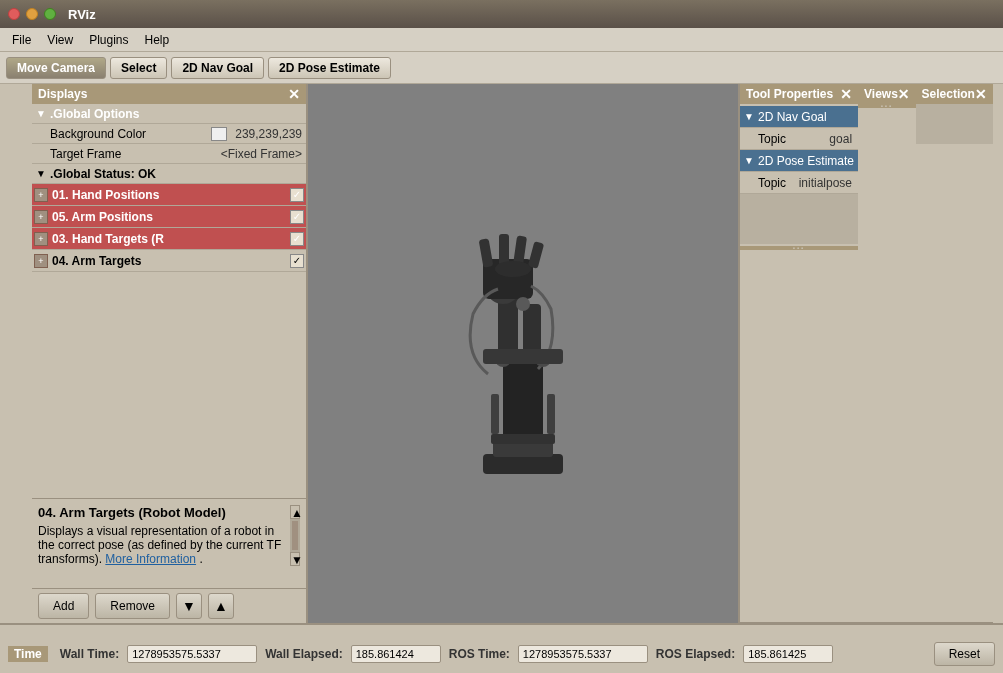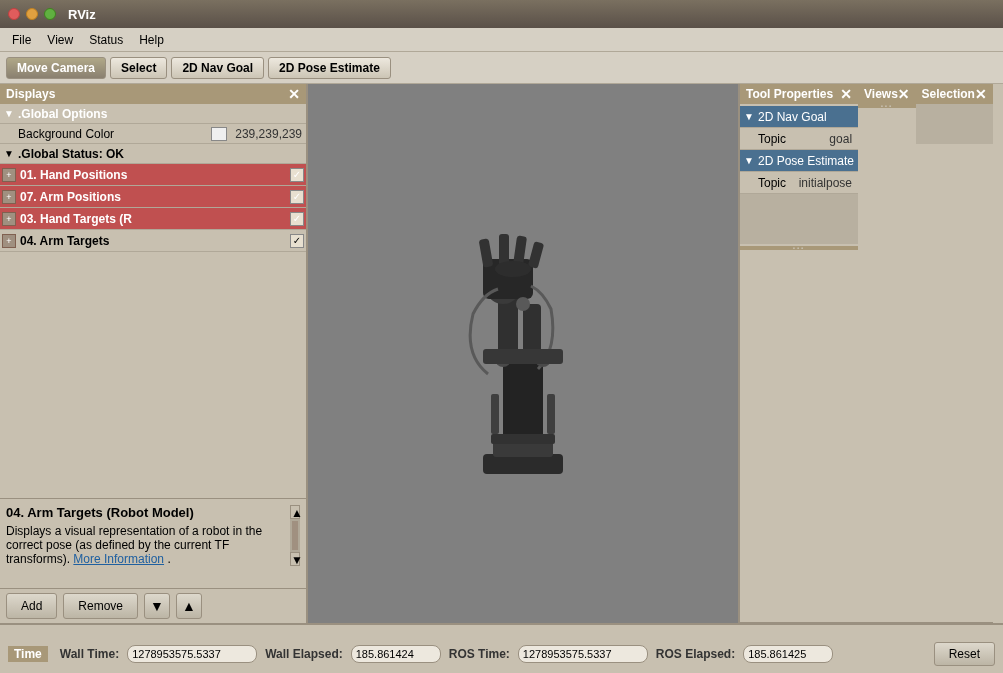--- a/index.html
+++ b/index.html
@@ -80,20 +80,21 @@
       height: calc(673px - 28px - 24px - 32px - 50px);
     }
 
     
     #displays-panel {
       width: 308px;
       background: #c8c0b0;
       border-right: 2px solid #9a9080;
       display: flex;
       flex-direction: column;
+      padding-left: 32px;
     }
     #displays-header {
       background: #a89878;
       color: #fff;
       padding: 2px 6px;
       display: flex;
       justify-content: space-between;
       align-items: center;
       font-weight: bold;
       font-size: 12px;
@@ -339,21 +340,21 @@
       color: #fff;
       font-weight: bold;
       font-size: 12px;
       padding: 1px 6px;
       margin-right: 4px;
     }
     .time-label { font-size: 12px; font-weight: bold; color: #333; }
     .time-input {
       background: #ede8de;
       border: 1px solid #9a9080;
-      border-radius: 8px;
+      border-radius: 2px;
       padding: 2px 4px;
       font-size: 11px;
       width: 130px;
     }
     .time-input.narrow { width: 90px; }
     .reset-btn {
       padding: 4px 14px;
       background: linear-gradient(to bottom, #ddd8cc, #bcb5a5);
       border: 1px solid #9a9080;
       border-radius: 3px;
@@ -382,21 +383,21 @@
 <div id="title-bar">
   <span class="traffic-light tl-close"></span>
   <span class="traffic-light tl-min"></span>
   <span class="traffic-light tl-max"></span>
   <span id="title-text">RViz</span>
 </div>
 
 <div id="menu-bar">
   <span class="menu-item">File</span>
   <span class="menu-item">View</span>
-  <span class="menu-item">Status</span>
+  <span class="menu-item">Plugins</span>
   <span class="menu-item">Help</span>
 </div>
 
 <div id="toolbar">
   <button class="toolbar-btn active">Move Camera</button>
   <button class="toolbar-btn">Select</button>
   <button class="toolbar-btn">2D Nav Goal</button>
   <button class="toolbar-btn">2D Pose Estimate</button>
 </div>
 
@@ -415,34 +416,38 @@
         <span class="tree-label">.Global Options</span>
       </div>
 
       <div class="tree-row" style="padding-left:18px;">
         <span class="tree-label">Background Color</span>
         <span class="color-box"></span>
         <span class="tree-value">239,239,239</span>
       </div>
 
 
+      <div class="tree-row" style="padding-left:18px;">
+        <span class="tree-label">Target Frame</span>
+        <span class="tree-value">&lt;Fixed Frame&gt;</span>
+      </div>
 
       <div class="tree-row section-header">
         <span class="tree-expand">▼</span>
         <span class="tree-label">.Global Status: OK</span>
       </div>
 
       <div class="display-item-row highlighted">
         <div class="expand-btn">+</div>
         <span class="item-label">01. Hand Positions</span>
         <div class="checkbox">✓</div>
       </div>
       <div class="display-item-row highlighted">
         <div class="expand-btn">+</div>
-        <span class="item-label">07. Arm Positions</span>
+        <span class="item-label">05. Arm Positions</span>
         <div class="checkbox">✓</div>
       </div>
       <div class="display-item-row highlighted">
         <div class="expand-btn">+</div>
         <span class="item-label">03. Hand Targets (R</span>
         <div class="checkbox">✓</div>
       </div>
       <div class="display-item-row" style="background:#c8c0b0;">
         <div class="expand-btn">+</div>
         <span class="item-label dark">04. Arm Targets</span>

